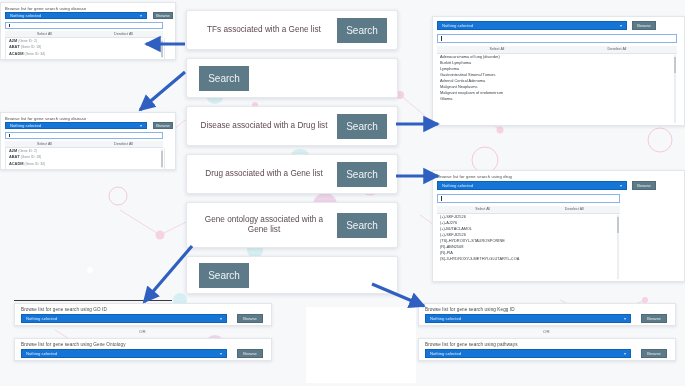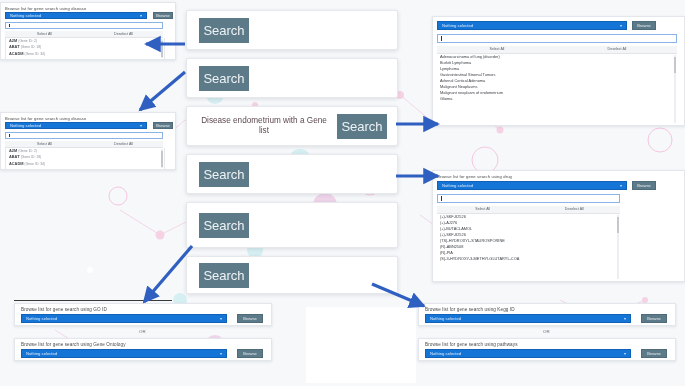--- a/index.html
+++ b/index.html
@@ -62,21 +62,21 @@
     position:absolute;background:#ffffff;border:1px solid #e6e8ec;
     border-radius:2px;box-shadow:0 1px 4px rgba(30,40,60,.13);
     display:flex;align-items:center;box-sizing:border-box;
     padding:0 10px 0 12px;justify-content:space-between;
   }
   .card-title{
     font-size:8.2px;color:#5d4a52;line-height:1.25;
     text-align:center;flex:1;padding-right:8px;
   }
   .card-btn{
-    background:#5d7a89;color:#eef3f5;font-size:13px;
+    background:#5d7a89;color:#eef3f5;font-size:10px;
     width:50px;height:25px;display:flex;align-items:center;justify-content:center;
     flex:none;
   }
 
   
   .or-text{position:absolute;font-size:4.4px;color:#6a7078;}
 
   
   .arrows{position:absolute;inset:0;width:685px;height:386px;pointer-events:none;}
 
@@ -256,37 +256,40 @@
       <div class="opt">(R)-ABN2508</div>
       <div class="opt">(R)-PIA</div>
       <div class="opt">(S)-3-HYDROXY-3-METHYLGLUTARYL-COA</div>
       <div class="vscroll">
         <div class="vthumb"></div>
       </div>
     </div>
   </div>
 
   <div class="card" style="left:186px;top:10px;width:212px;height:40px;">
+    <div class="card-title">TFs associated with a Gene list</div>
     <div class="card-btn">Search</div>
   </div>
 
   <div class="card" style="left:186px;top:58px;width:212px;height:40px;">
     <div class="card-btn">Search</div>
   </div>
 
   <div class="card" style="left:186px;top:106px;width:212px;height:40px;">
-    <div class="card-title">Disease endometrium with a Gene list</div>
+    <div class="card-title">Disease associated with a Drug list</div>
     <div class="card-btn">Search</div>
   </div>
 
   <div class="card" style="left:186px;top:154px;width:212px;height:40px;">
+    <div class="card-title">Drug associated with a Gene list</div>
     <div class="card-btn">Search</div>
   </div>
 
   <div class="card" style="left:186px;top:202px;width:212px;height:46px;">
+    <div class="card-title">Gene ontology associated with a Gene list</div>
     <div class="card-btn">Search</div>
   </div>
 
   <div class="card" style="left:186px;top:256px;width:212px;height:38px;">
     <div class="card-btn">Search</div>
   </div>
 
   <div class="white-block" style="left:306px;top:307px;width:110px;height:76px;"></div>
 
   <div class="divider-line" style="left:14px;top:300px;width:158px;"></div>

